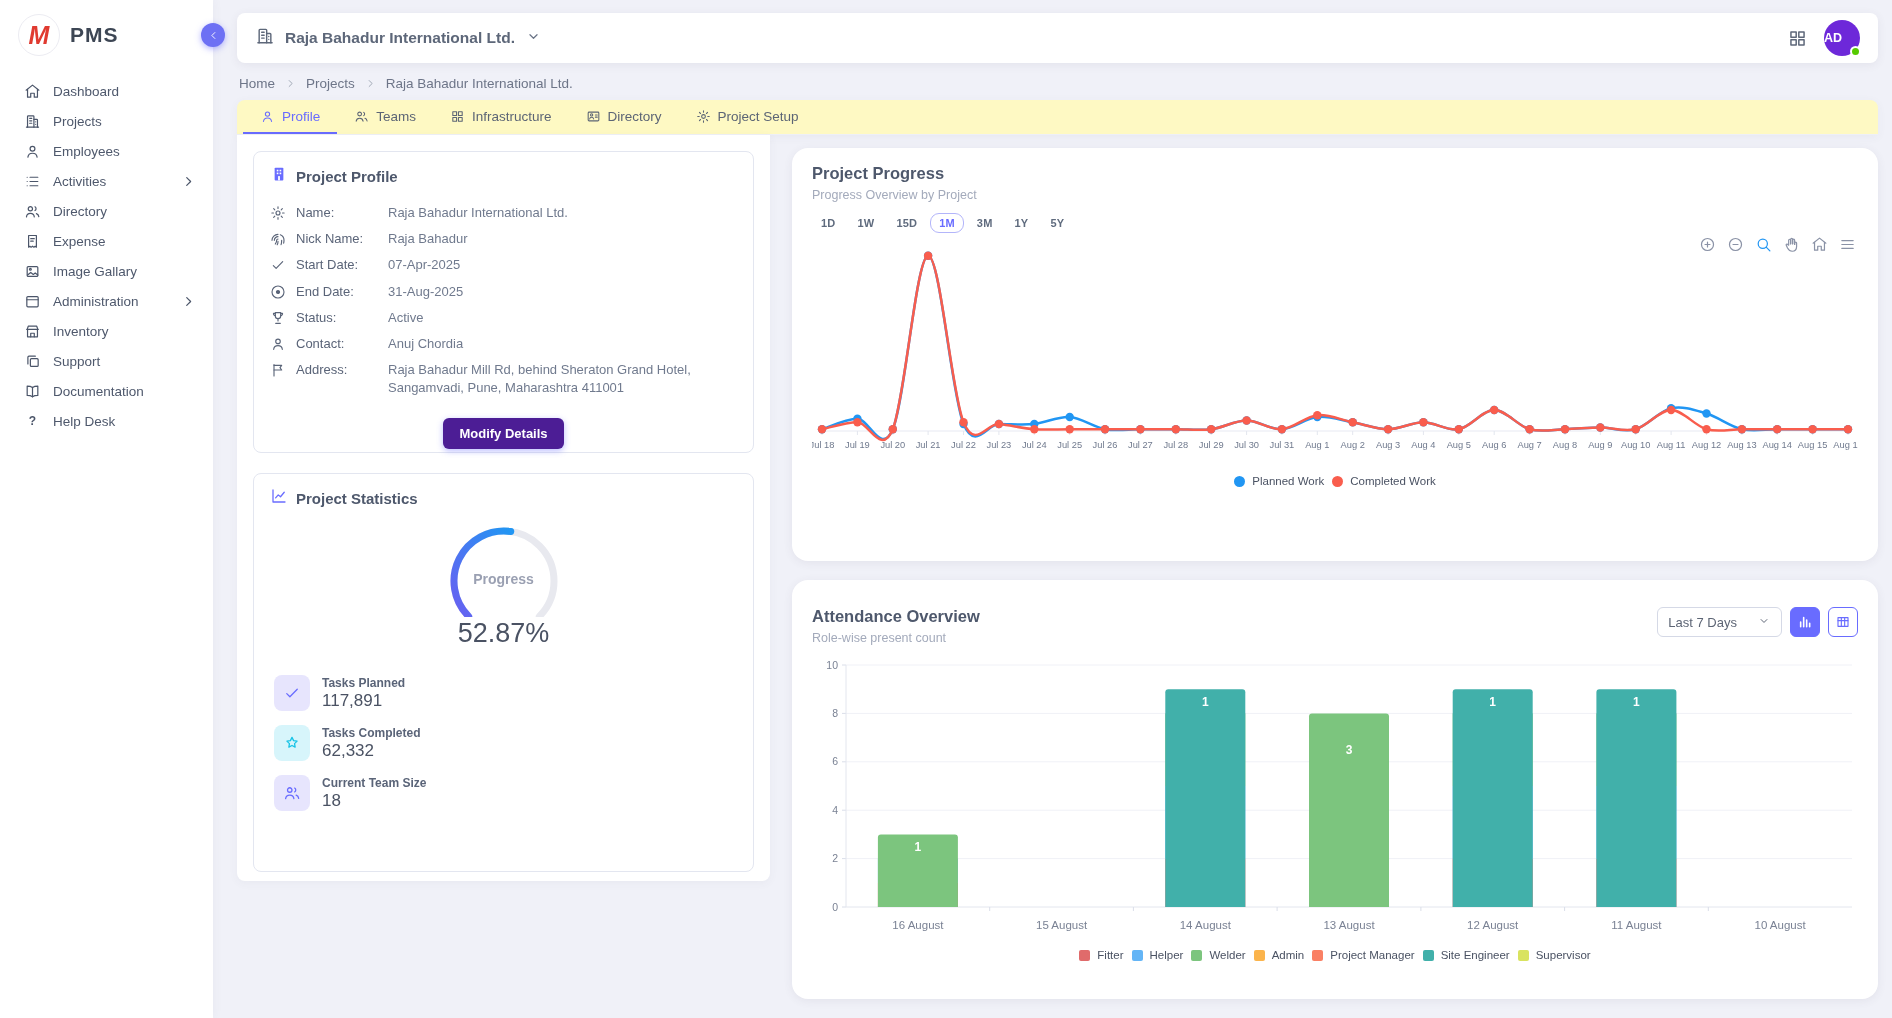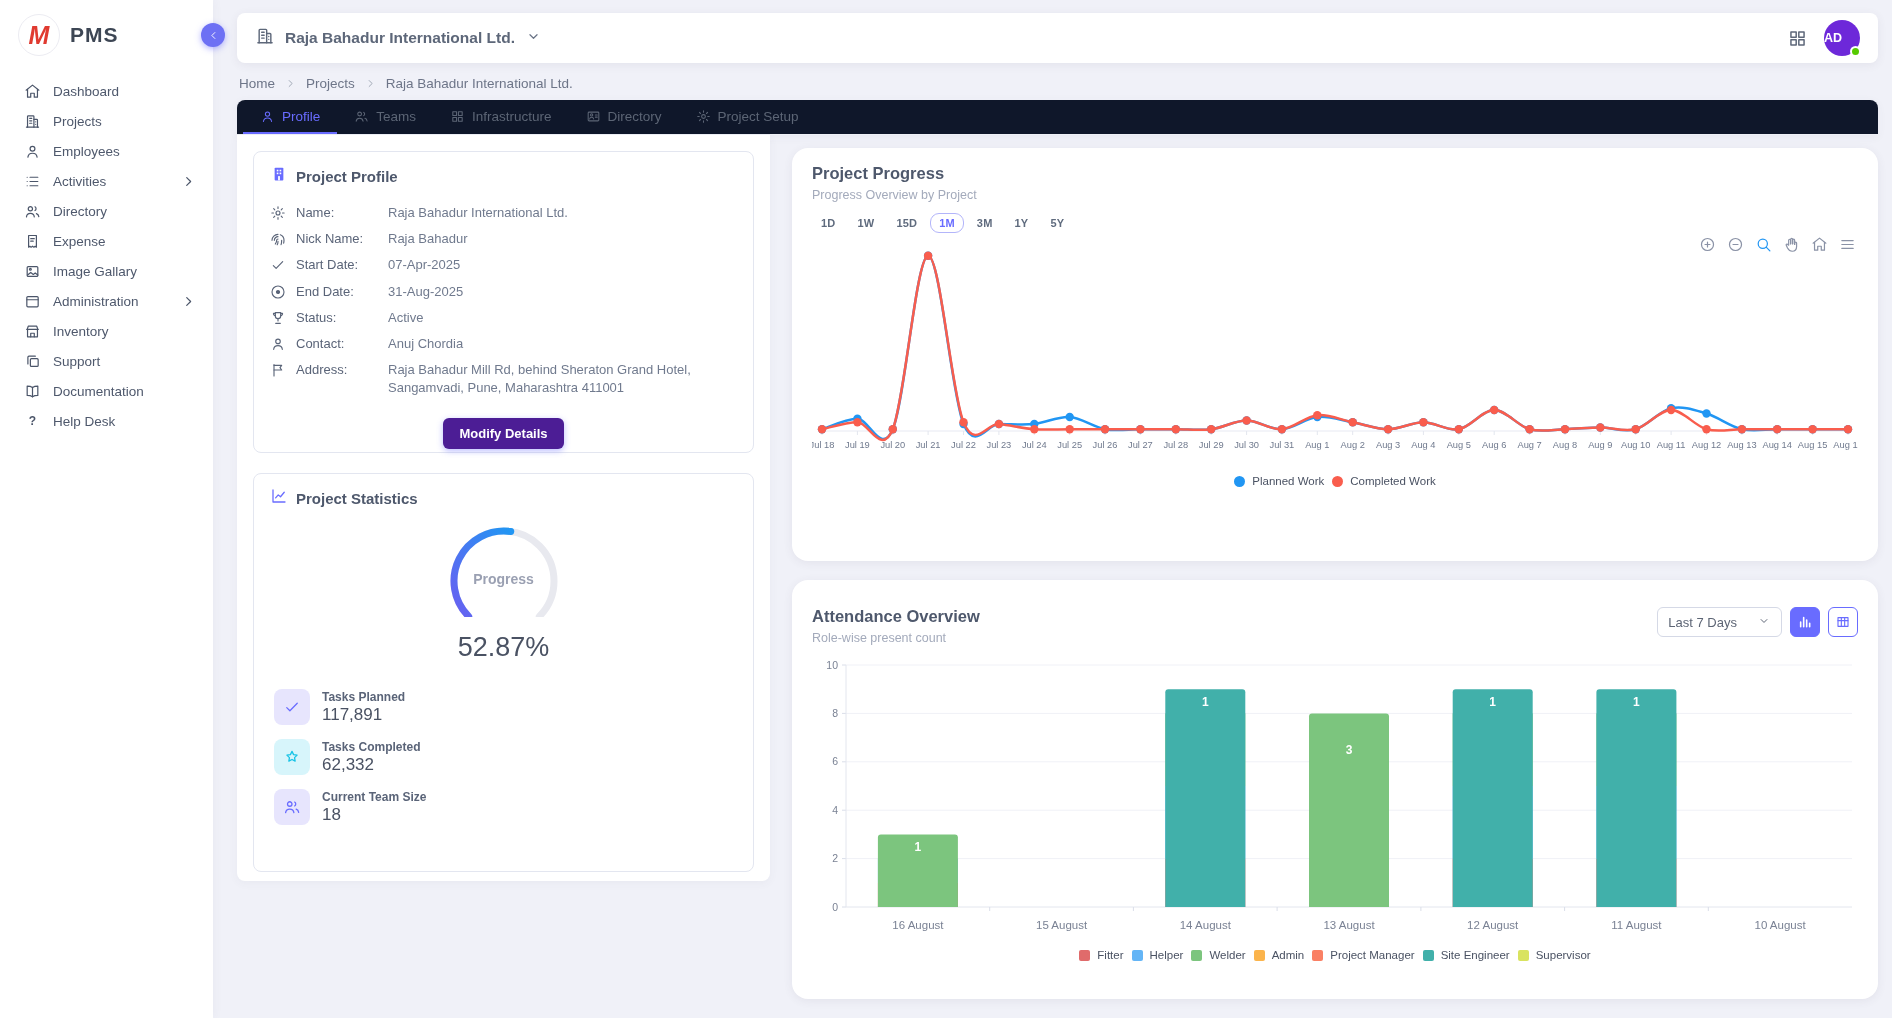--- a/index.html
+++ b/index.html
@@ -31,21 +31,21 @@
   .company .chev { width:17px; height:17px; color:#6b7587; }
   .header-right { display:flex; align-items:center; gap:16px; }
   .apps-grid { width:21px; height:21px; color:#5d6779; cursor:pointer; }
   .avatar { position:relative; width:36px; height:36px; border-radius:50%; background:#6d28d9; color:#fff; font-size:12.5px; font-weight:bold; display:flex; align-items:center; cursor:pointer; }
   .status-dot { position:absolute; right:-1px; bottom:-1px; width:11px; height:11px; border-radius:50%; background:#56ca00; border:2px solid #fff; }
 
   .breadcrumb { display:flex; align-items:center; gap:9px; margin:13px 0 9px 2px; font-size:13.5px; color:#6d7588; }
   .bc-sep { width:13px; height:13px; color:#9aa2b1; }
   .bc-item { cursor:pointer; }
 
-  .tabstrip { background:#0f172a; border-radius:8px 8px 0 0; height:35px; display:flex; align-items:stretch; padding:0 6px; border-bottom:1px solid #eef0f6; box-shadow:0 2px 10px rgba(75,70,92,.05); }
+  .tabstrip { background:#fef9c3; border-radius:8px 8px 0 0; height:35px; display:flex; align-items:stretch; padding:0 6px; border-bottom:1px solid #eef0f6; box-shadow:0 2px 10px rgba(75,70,92,.05); }
   .tab { display:flex; align-items:center; gap:7px; padding:0 17px; font-size:13.5px; color:#5c6575; border-bottom:2px solid transparent; cursor:pointer; }
   .tab .ic { width:15px; height:15px; }
   .tab.active { color:#696cff; border-bottom-color:#696cff; }
 
   .content-row { display:flex; gap:22px; align-items:flex-start; }
 
   
   .left-panel { width:533px; background:#fff; border-radius:0 0 8px 8px; padding:16px 16px 20px; height:746px; box-shadow:0 2px 10px rgba(75,70,92,.05); }
   .inner-card { border:1px solid #e3e6f0; border-radius:8px; background:#fff; }
   .card-head { display:flex; align-items:center; gap:8px; }
@@ -57,21 +57,21 @@
   .frow { display:flex; align-items:flex-start; padding:4px 0; }
   .frow .ic { width:16px; height:16px; color:#5a6478; margin:1px 10px 0 0; flex:0 0 16px; }
   .flabel { width:92px; font-size:13px; color:#5a6478; flex:0 0 92px; padding-top:1px; }
   .fvalue { flex:1; font-size:13px; color:#707a8e; line-height:1.4; }
   .btn-row { text-align:center; margin-top:16px; }
   .btn-primary { background:#4c1d95; color:#fff; border:none; border-radius:6px; font-size:13px; font-weight:bold; padding:8px 16px; cursor:pointer; box-shadow:0 2px 6px rgba(105,108,255,.45); font-family:inherit; }
 
   .stats-card { padding:13px 16px; height:399px; }
   .gauge-wrap { position:relative; width:170px; margin:8px auto 0; }
   .gauge-label { position:absolute; left:0; right:0; top:54px; text-align:center; font-size:14px; font-weight:600; color:#9aa0b2; }
-  .gauge-value { text-align:center; font-size:27px; color:#4a5263; margin-top:15px; }
+  .gauge-value { text-align:center; font-size:27px; color:#4a5263; margin-top:1px; }
   .stats-list { margin-top:26px; display:flex; flex-direction:column; gap:14px; padding-left:4px; }
   .srow { display:flex; align-items:center; gap:12px; }
   .tile { width:36px; height:36px; border-radius:8px; display:flex; align-items:center; justify-content:center; }
   .tile .ic { width:18px; height:18px; }
   .tile.purple { background:#e7e5fd; color:#696cff; }
   .tile.cyan { background:#d7f5fb; color:#16c3e6; }
   .slabel { font-size:12px; font-weight:600; color:#5a6478; }
   .svalue { font-size:17px; color:#4a5263; margin-top:1px; }
 
   

